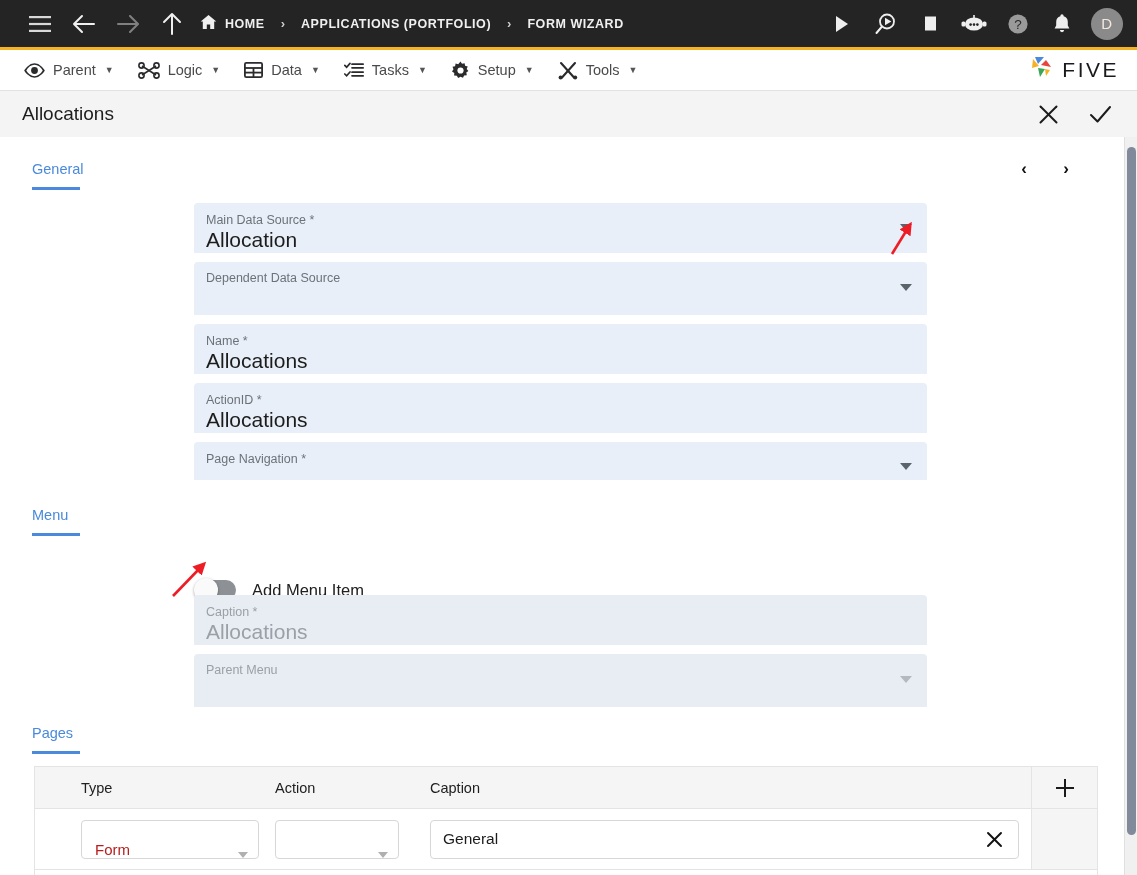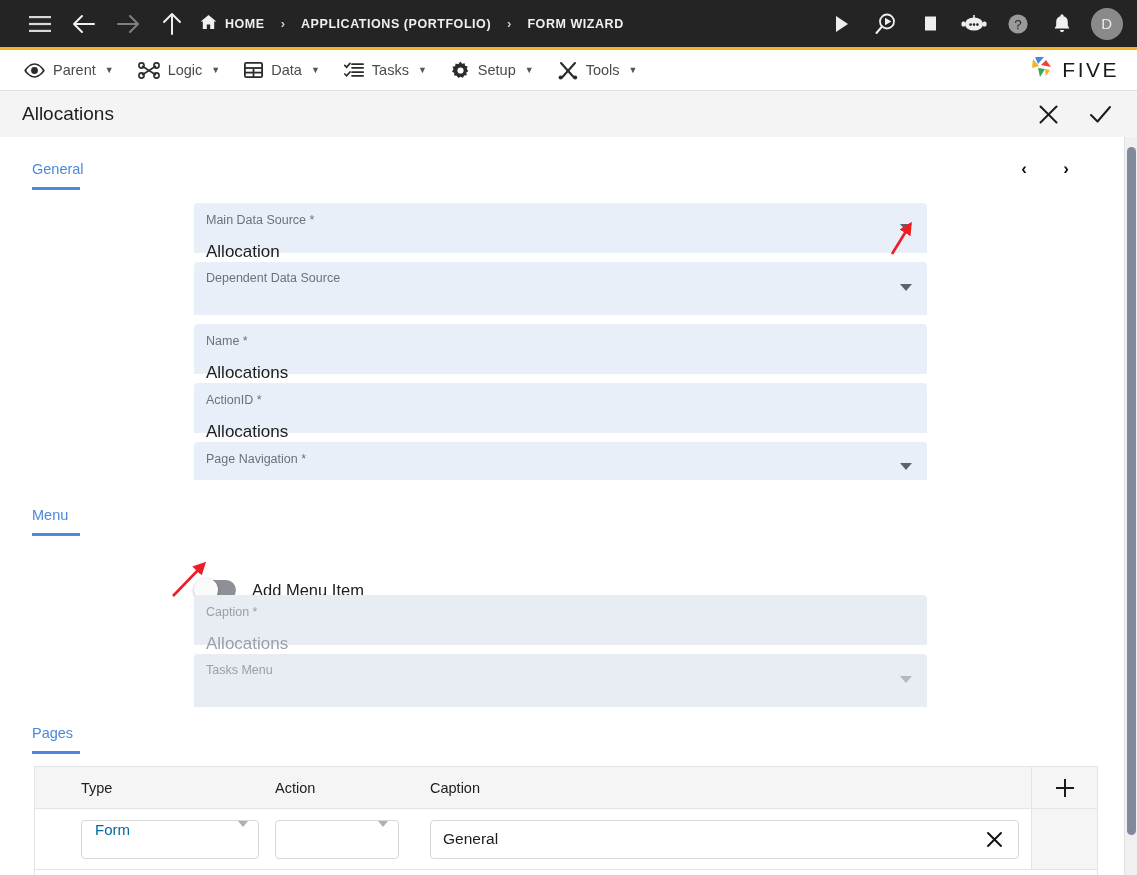--- a/index.html
+++ b/index.html
@@ -143,23 +143,22 @@
     position: relative;
     margin-bottom: 9px;
     padding: 9px 40px 8px 12px;
     cursor: text;
   }
   .field.sel { cursor: pointer; }
   .field .flabel {
     font-size: 12.5px; color: #6d7279; line-height: 16px;
   }
   .field .fvalue {
-    font-size: 17px; color: #1c1c1c; line-height: 24px;
+    font-size: 21px; color: #1c1c1c; line-height: 24px;
     min-height: 24px;
-    margin-top: 12px;
   }
   .field.tall { height: 53px; padding-top: 8px; }
   .field .caret-dn {
     position: absolute; right: 15px;
     width: 0; height: 0;
     border-left: 6px solid transparent;
     border-right: 6px solid transparent;
     border-top: 7px solid #5b636b;
   }
   .field.disabled { background: #e7edf3; }
@@ -215,22 +214,22 @@
   .tcell.c1 { width: 240px; padding-left: 46px; }
   .tcell.c2 { width: 155px; }
   .tcell.c3 { flex: 1; padding-right: 12px; }
   .tcell.c4 {
     width: 66px; height: 100%;
     border-left: 1px solid #e4e4e4; background: #f5f5f5;
   }
   .minisel {
     height: 39px; border: 1px solid #d7d7d7; border-radius: 4px;
     background: #fff; position: relative; cursor: pointer;
-    display: flex; align-items: flex-start; padding: 0 26px 0 13px;
-    font-size: 15px; color: #0369a1;
+    display: flex; align-items: flex-end; padding: 0 26px 0 13px;
+    font-size: 15px; color: #b91c1c;
   }
   .minisel.w1 { width: 178px; }
   .minisel.w2 { width: 124px; }
   .minisel .tri {
     position: absolute; right: 10px;
     width: 0; height: 0;
     border-left: 5px solid transparent;
     border-right: 5px solid transparent;
     border-top: 6px solid #b0b0b0;
   }
@@ -524,21 +523,21 @@
       </div>
       <div class="toggle-label">Add Menu Item</div>
     </div>
 
     <div class="fields" style="top:458px">
       <div class="field disabled" style="height:50px">
         <div class="flabel">Caption *</div>
         <div class="fvalue">Allocations</div>
       </div>
       <div class="field disabled tall">
-        <div class="flabel">Tasks Menu</div>
+        <div class="flabel">Parent Menu</div>
         <div class="fvalue"></div>
         <span class="caret-dn" style="top:22px"></span>
       </div>
     </div>
 
     <div class="sec-label" style="top:588px">
       <span>Pages</span>
       <span class="bar"></span>
     </div>
 

